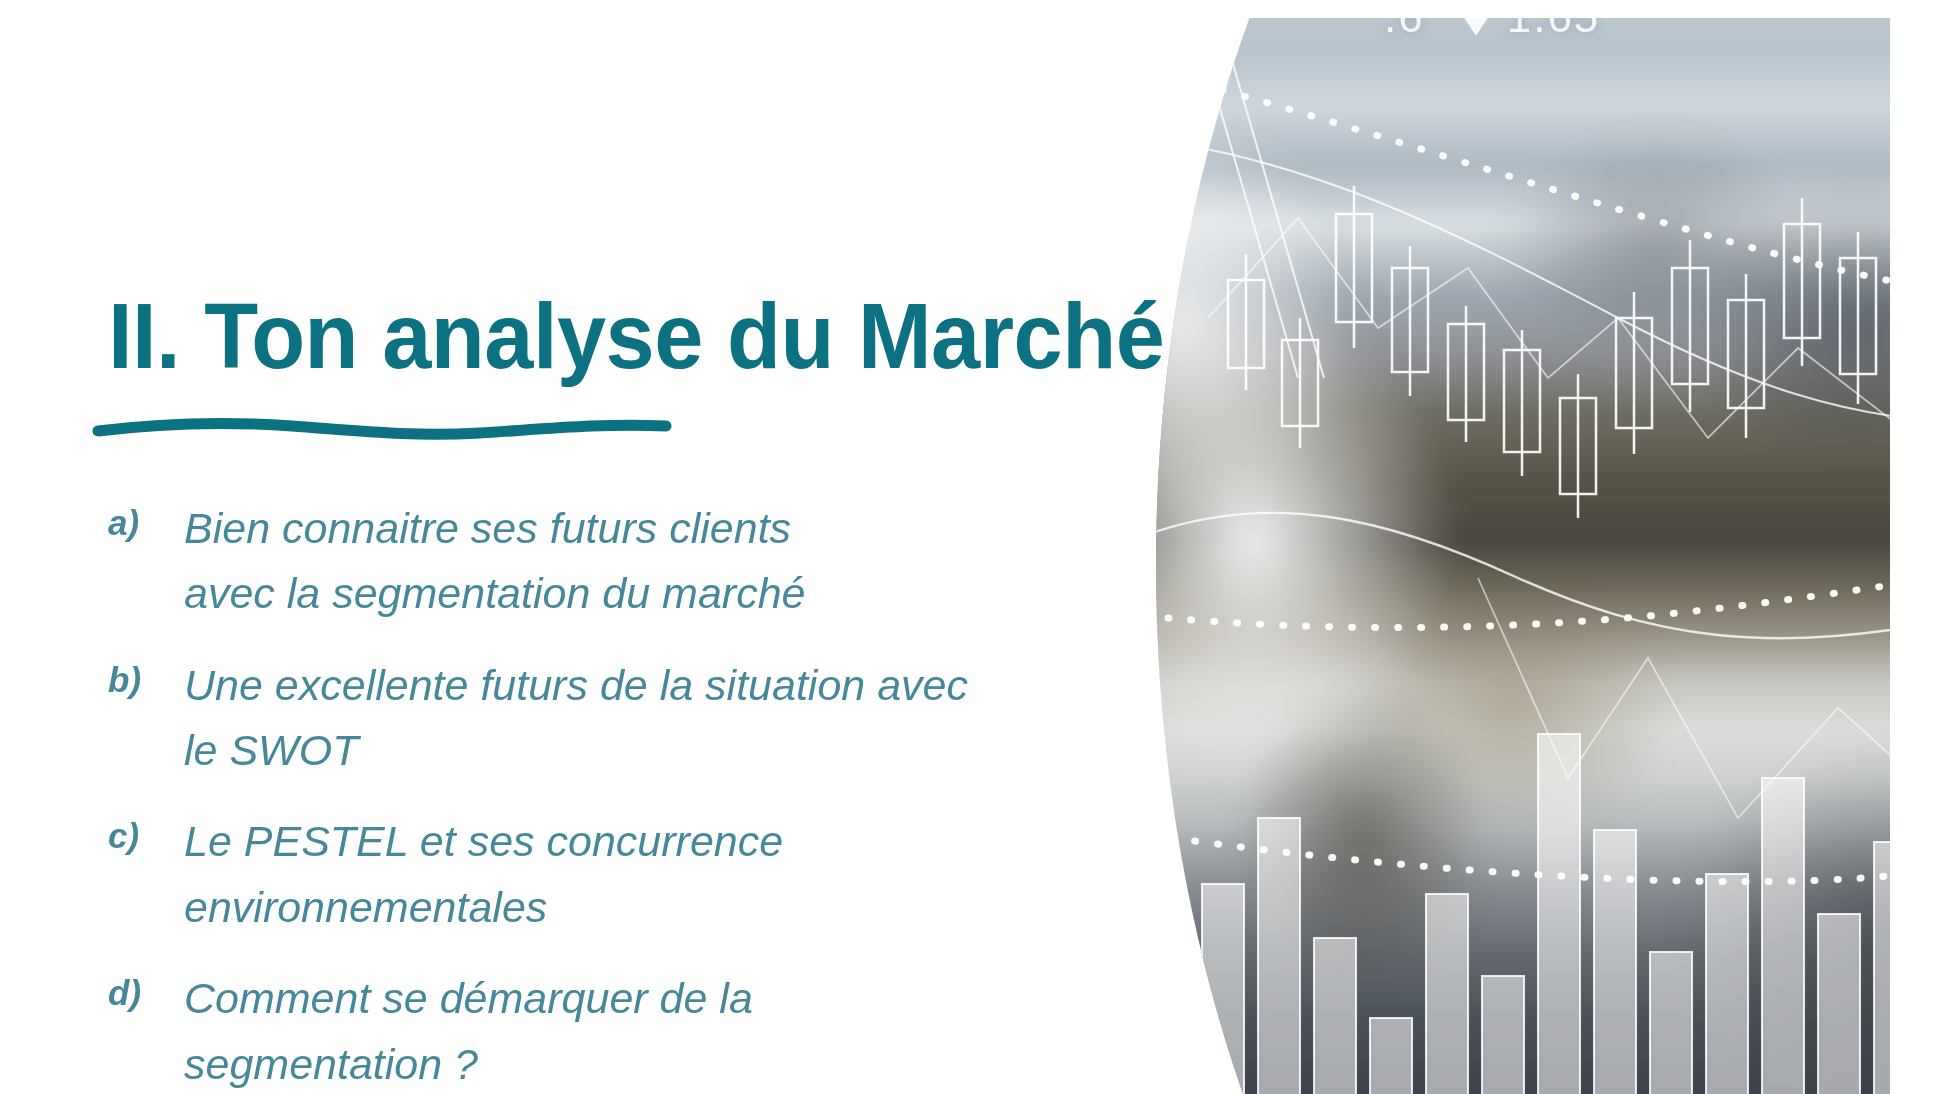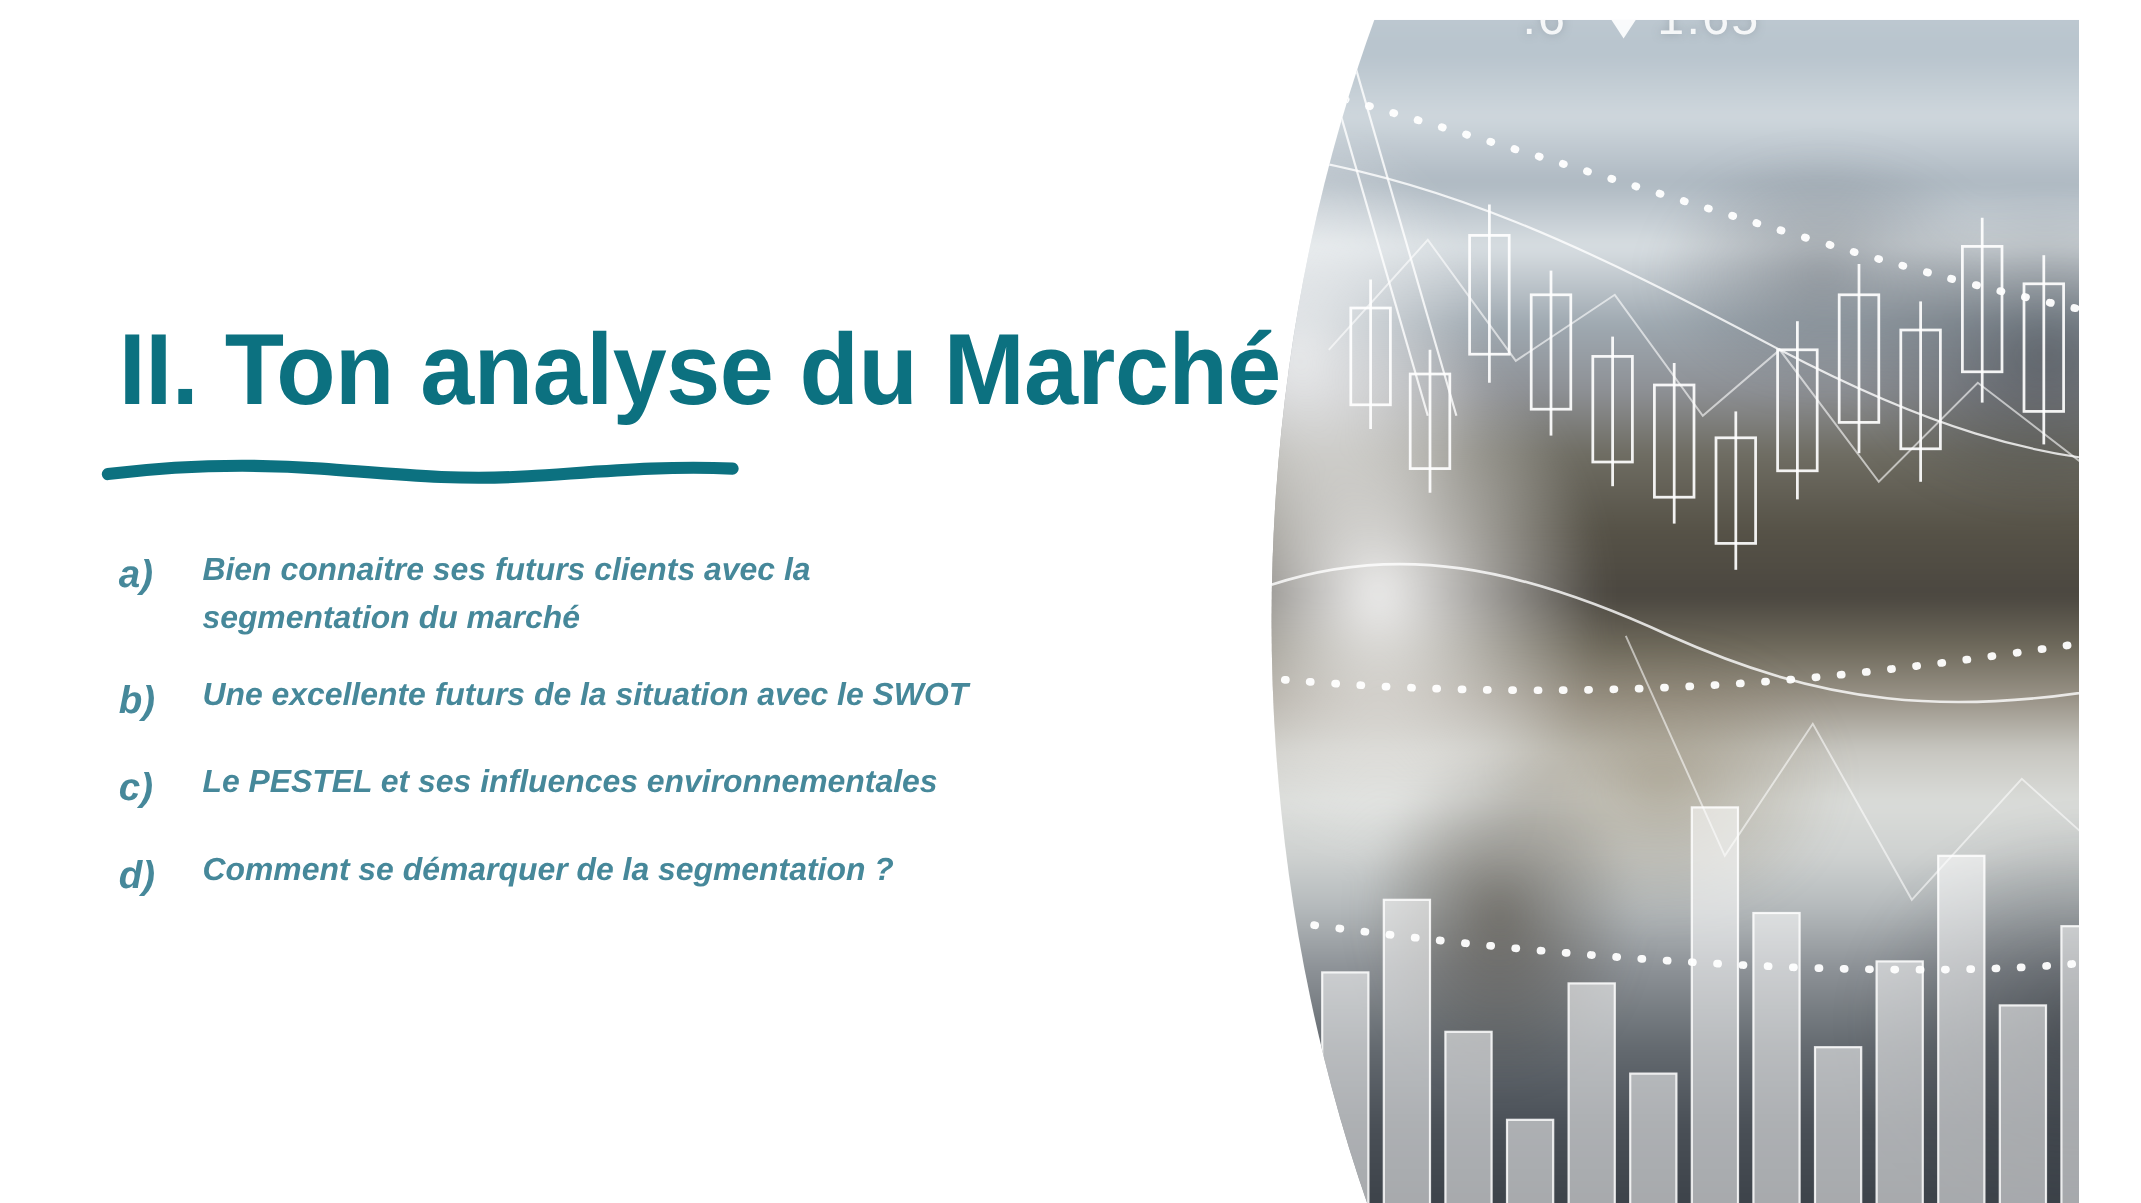--- a/index.html
+++ b/index.html
@@ -76,23 +76,23 @@
     font-style: italic;
     font-size: 35px;
     line-height: 1.52;
     color: #46889a;
     white-space: nowrap;
   }
 
   .bullet-text {
     flex: 1 1 auto;
     font-family: "Liberation Sans Narrow", "Liberation Sans", sans-serif;
-    font-weight: 700;
+    font-weight: 400;
     font-style: italic;
-    font-size: 29px;
+    font-size: 43px;
     line-height: 1.52;
     color: #46889a;
   }
   .bullet-text.wrap-a { max-width: 640px; }
 
   
   .photo-panel {
     position: absolute;
     left: 1148px;
     top: 0;
@@ -201,21 +201,21 @@
         <div class="bullet-text wrap-a">Bien connaitre ses futurs clients avec la segmentation du marché</div>
       </div>
 
       <div class="bullet-row">
         <div class="bullet-marker">b)</div>
         <div class="bullet-text">Une excellente futurs de la situation avec le SWOT</div>
       </div>
 
       <div class="bullet-row">
         <div class="bullet-marker">c)</div>
-        <div class="bullet-text">Le PESTEL et ses influences environnementales</div>
+        <div class="bullet-text">Le PESTEL et ses concurrence environnementales</div>
       </div>
 
       <div class="bullet-row">
         <div class="bullet-marker">d)</div>
         <div class="bullet-text">Comment se démarquer de la segmentation ?</div>
       </div>
 
     </div>
   </div>
 

